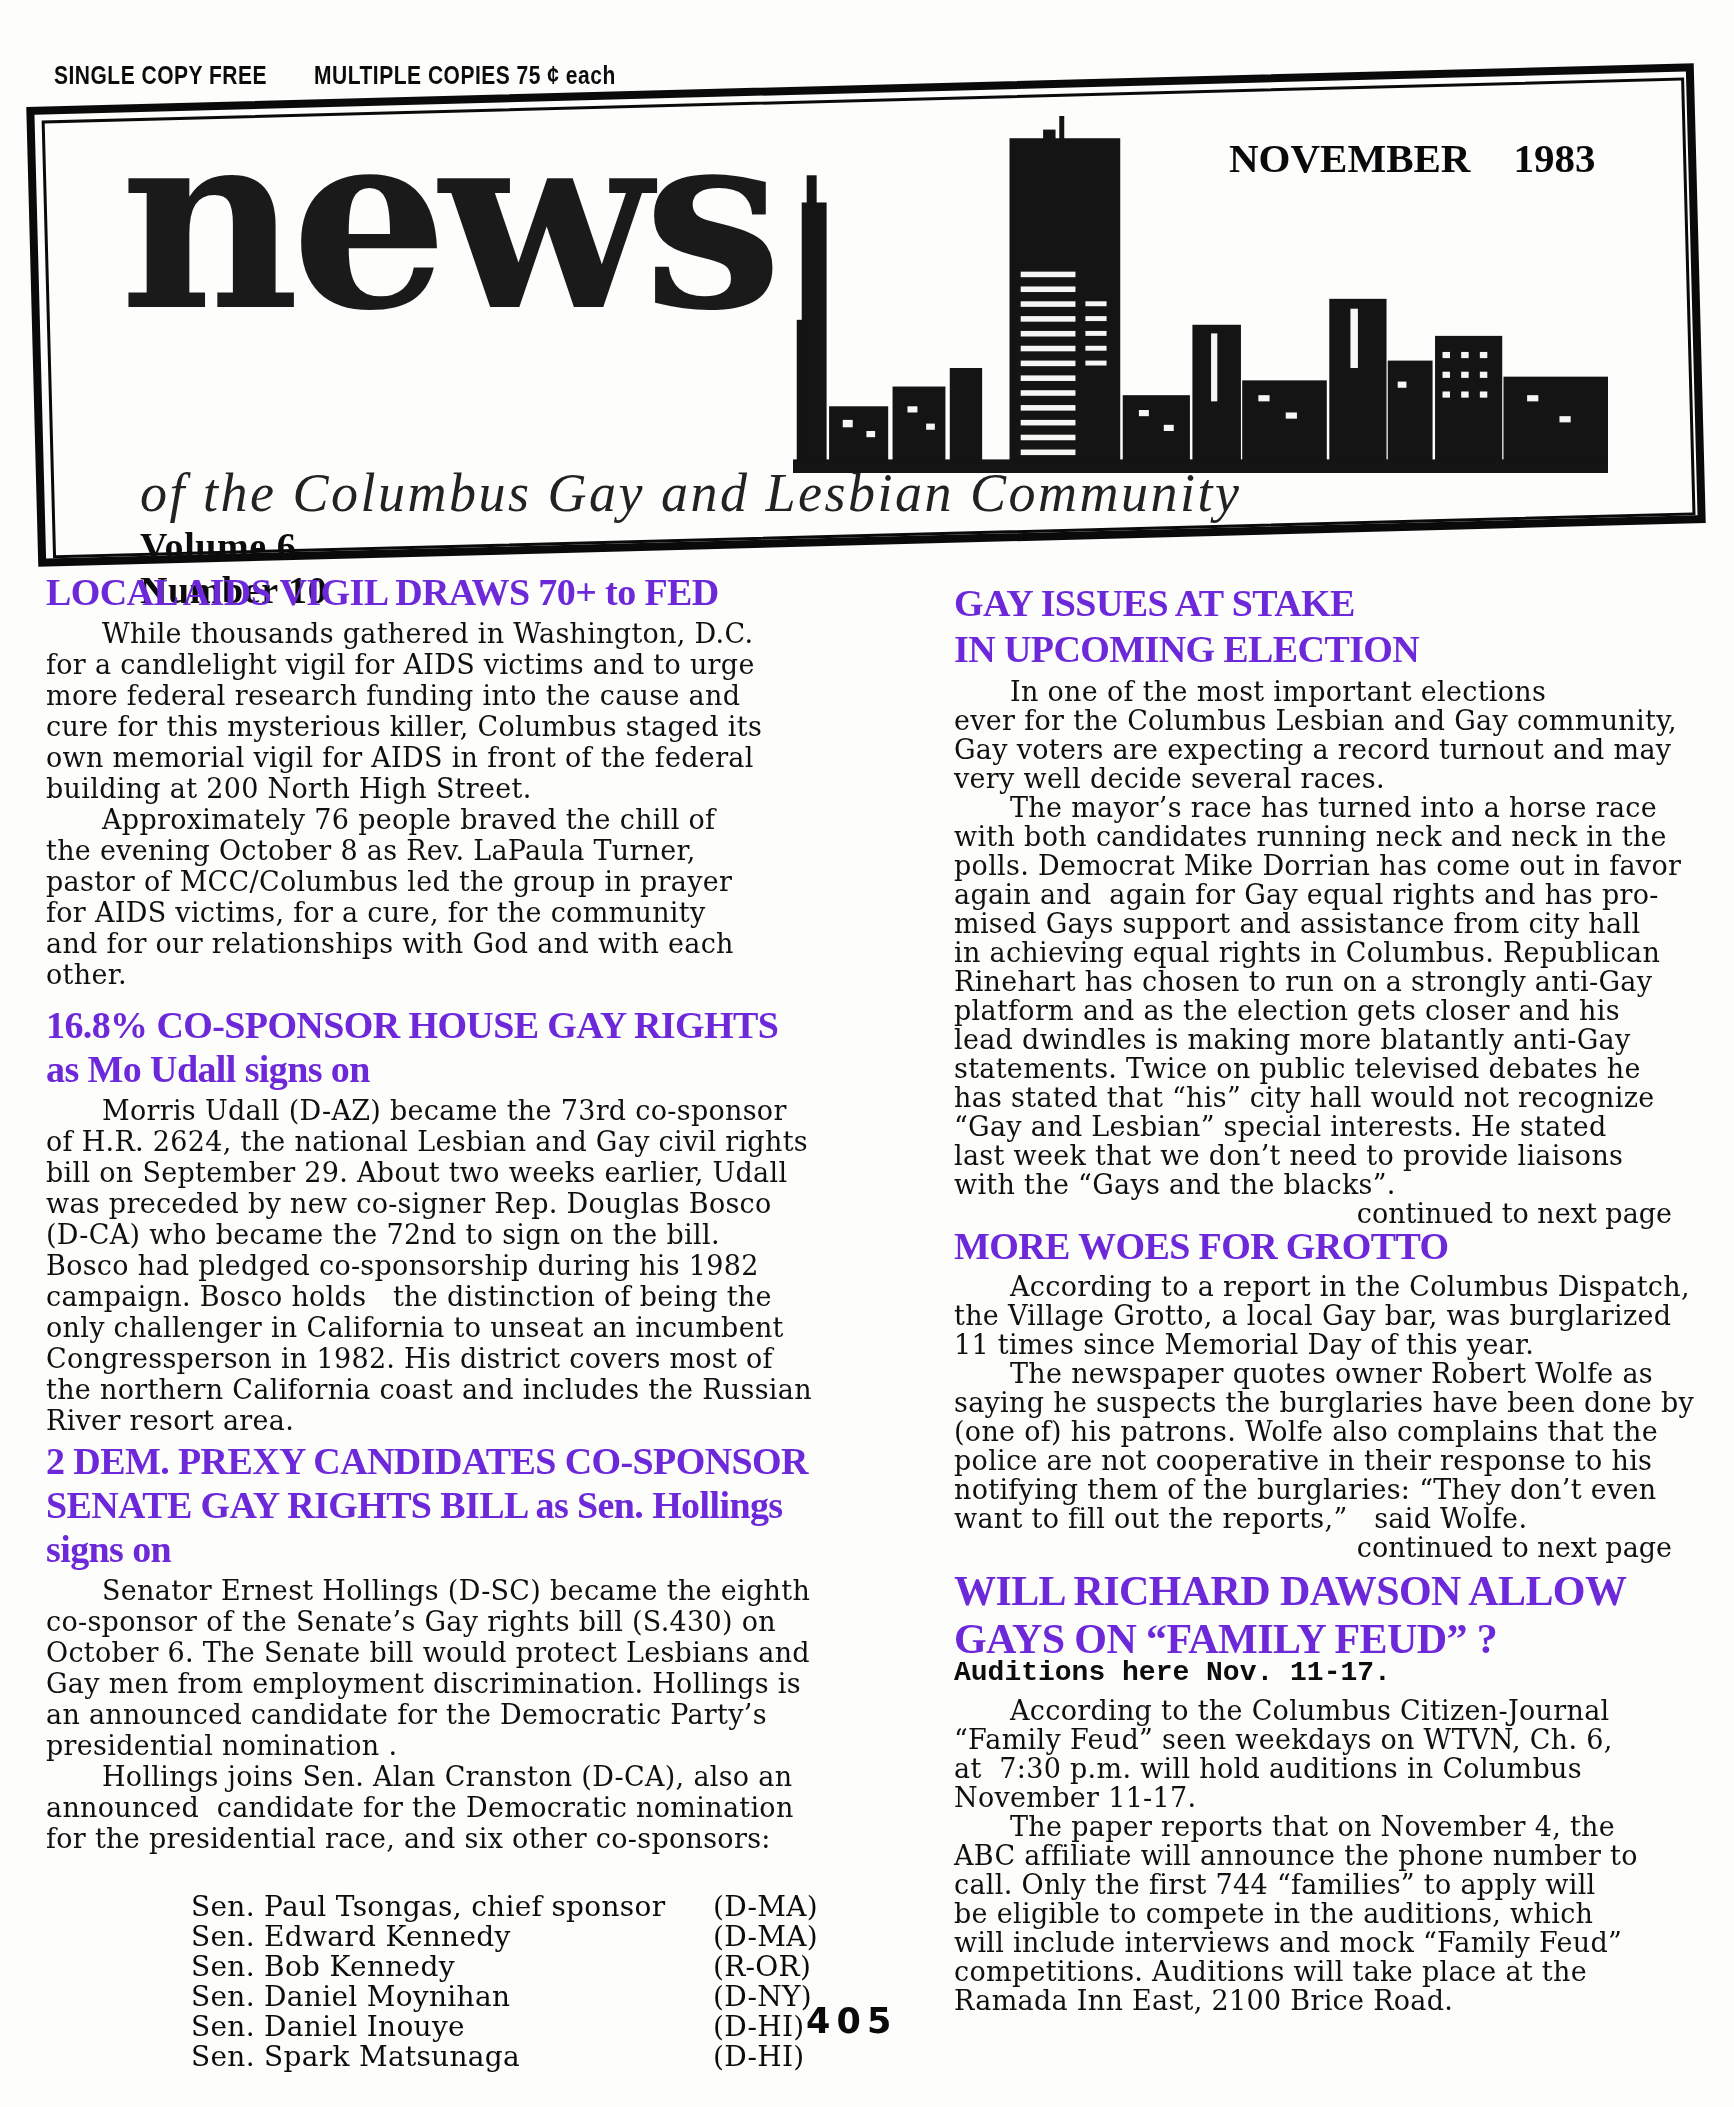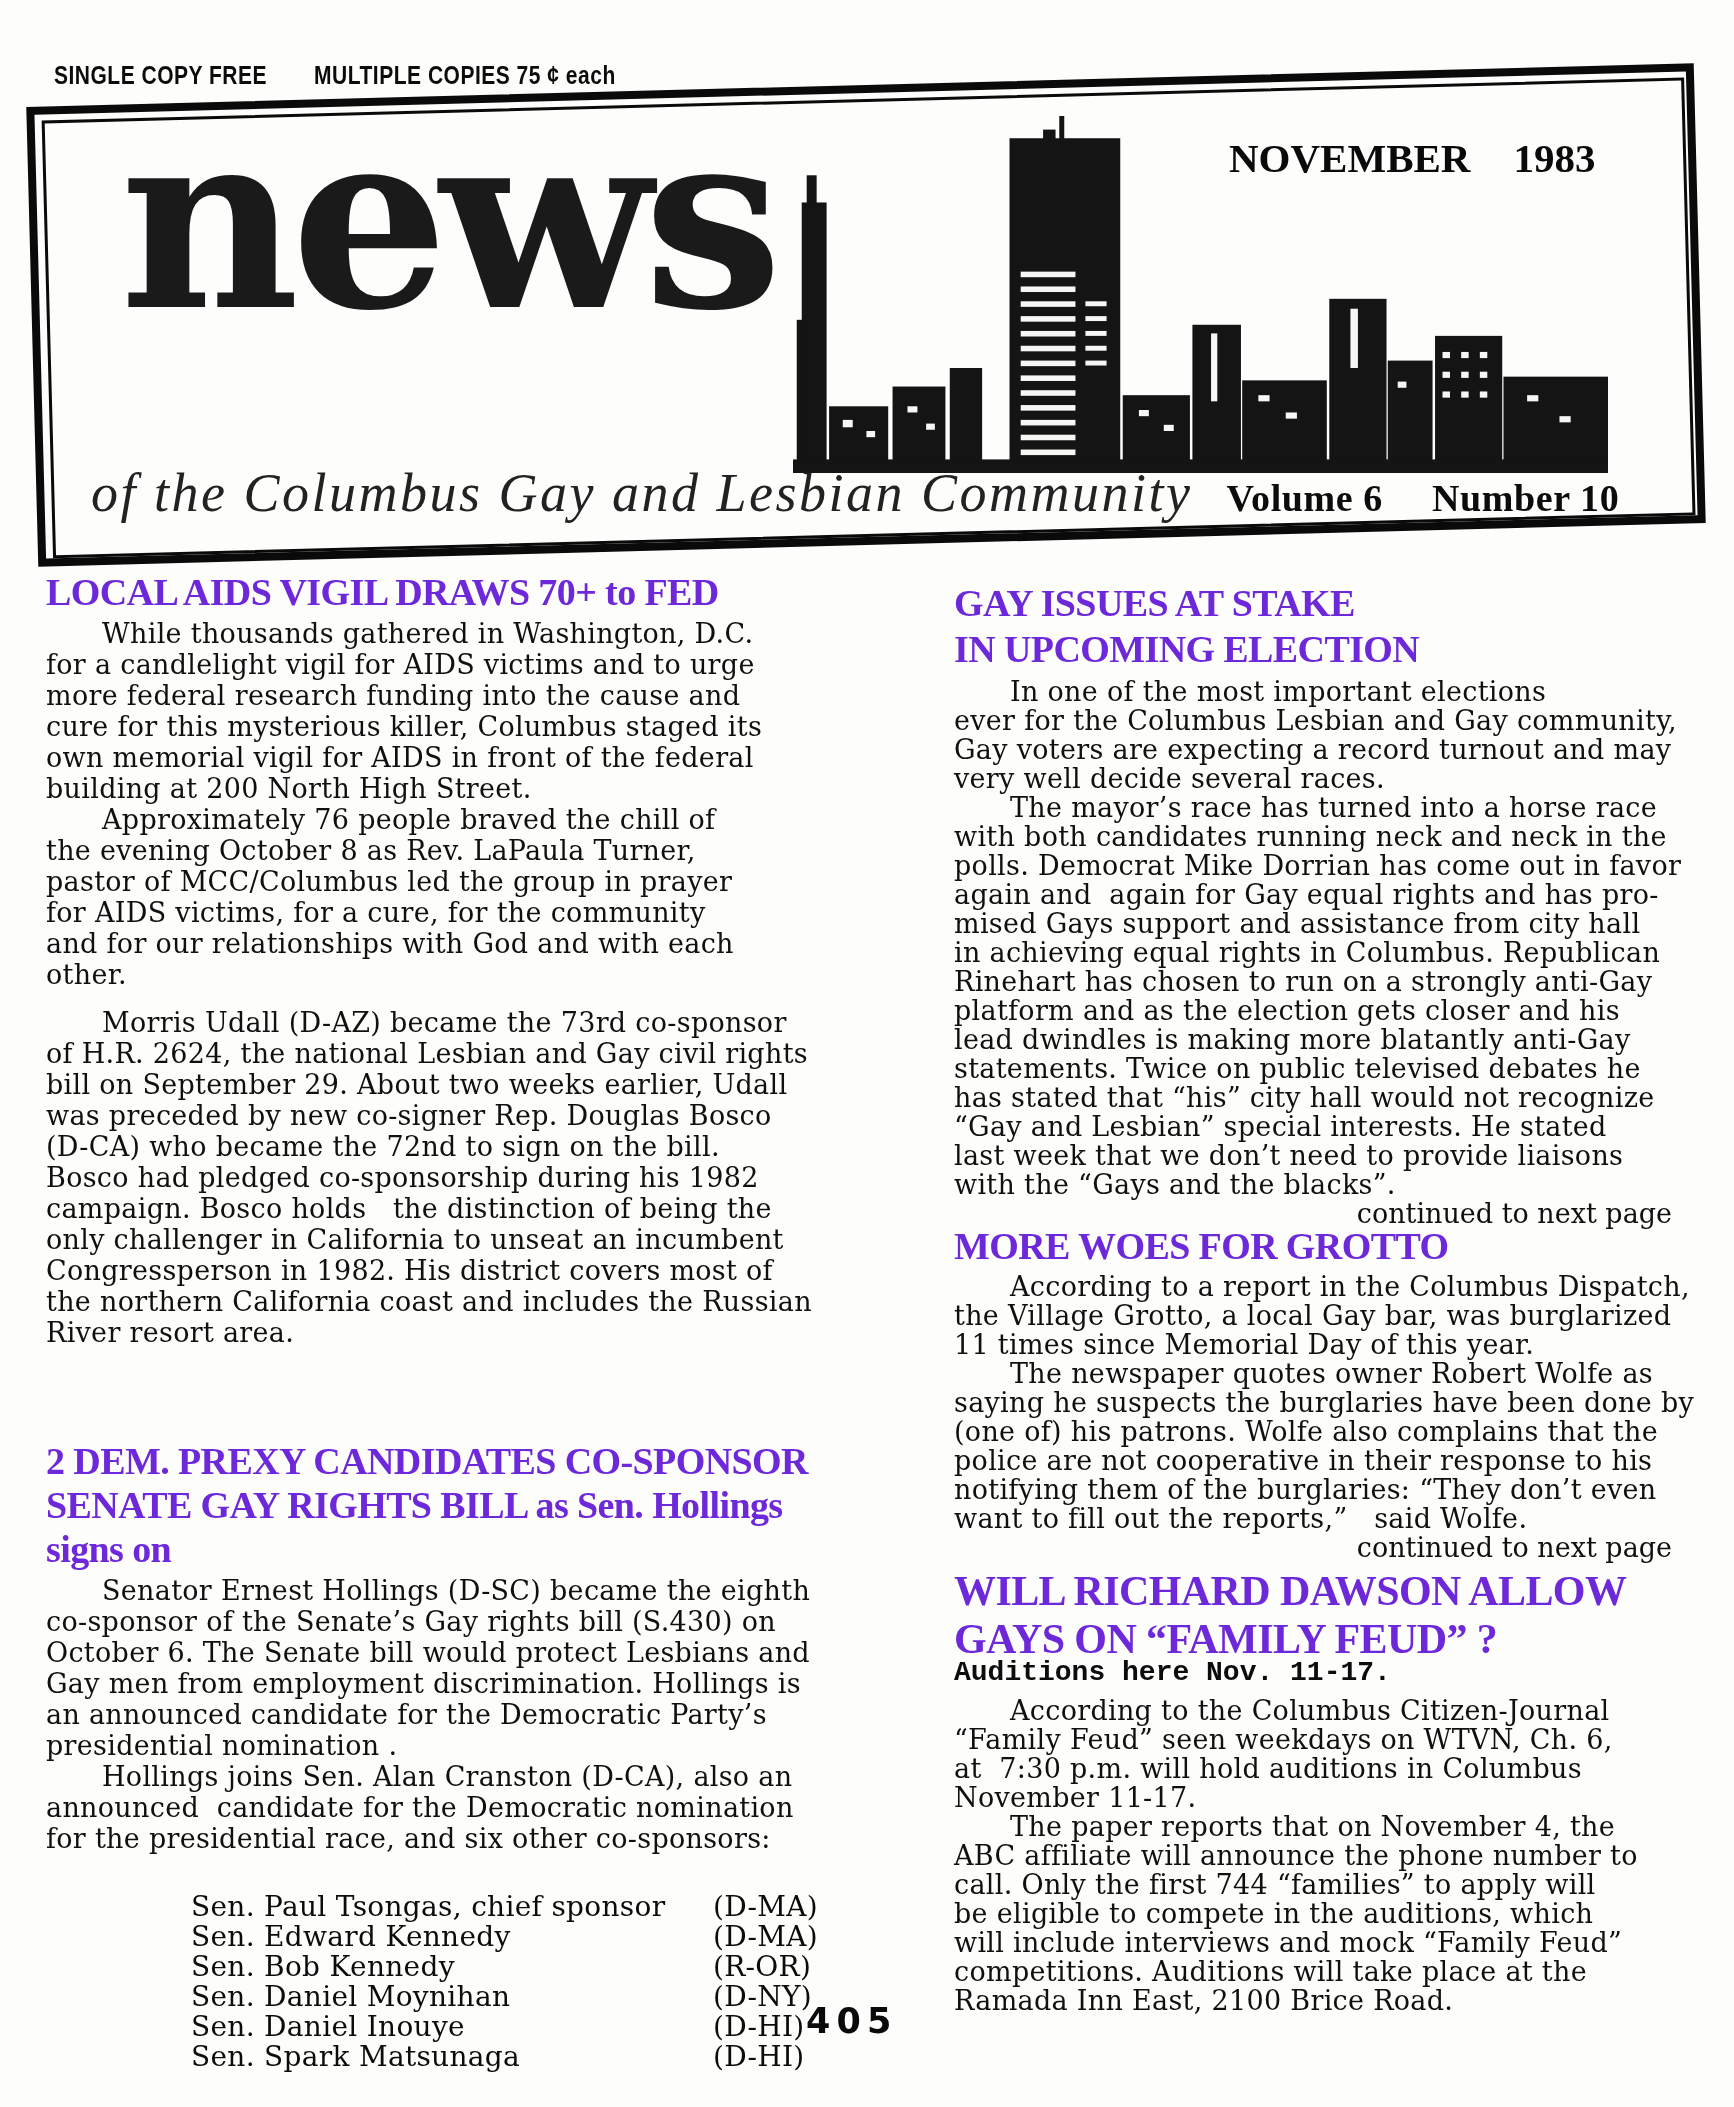--- a/index.html
+++ b/index.html
@@ -51,21 +51,21 @@
   }
   .mast-date {
     position: absolute; left: 1229px; top: 137px;
     font-family: "Liberation Serif", serif;
     font-weight: 700; font-size: 41px; line-height: 43px;
     white-space: nowrap; color: #0a0a0a;
   }
   .mast-date .year { margin-left: 43px; }
   .tagline-row {
     position: absolute; left: 91px; top: 462px;
-    display: flex; align-items: baseline; white-space: nowrap;
+    display: flex; align-items: baseline; white-space: nowrap; flex-direction: column;
   }
   .tagline {
     font-family: "Liberation Serif", serif;
     font-style: italic; font-size: 54px; letter-spacing: 2.5px;
     color: #222;
   }
   .vol, .num {
     font-family: "Liberation Serif", serif;
     font-weight: 700; font-size: 38px; letter-spacing: 0.6px;
   }
@@ -219,20 +219,22 @@
 building at 200 North High Street.</p>
     <p class="bp">Approximately 76 people braved the chill of
 the evening October 8 as Rev. LaPaula Turner,
 pastor of MCC/Columbus led the group in prayer
 for AIDS victims, for a cure, for the community
 and for our relationships with God and with each
 other.</p>
   </article>
 
   <article class="article" style="top:432px;">
+    <h2 class="hl">16.8% CO-SPONSOR HOUSE GAY RIGHTS
+as Mo Udall signs on</h2>
     <p class="bp">Morris Udall (D-AZ) became the 73rd co-sponsor
 of H.R. 2624, the national Lesbian and Gay civil rights
 bill on September 29. About two weeks earlier, Udall
 was preceded by new co-signer Rep. Douglas Bosco
 (D-CA) who became the 72nd to sign on the bill.
 Bosco had pledged co-sponsorship during his 1982
 campaign. Bosco holds&nbsp;&nbsp; the distinction of being the
 only challenger in California to unseat an incumbent
 Congressperson in 1982. His district covers most of
 the northern California coast and includes the Russian

